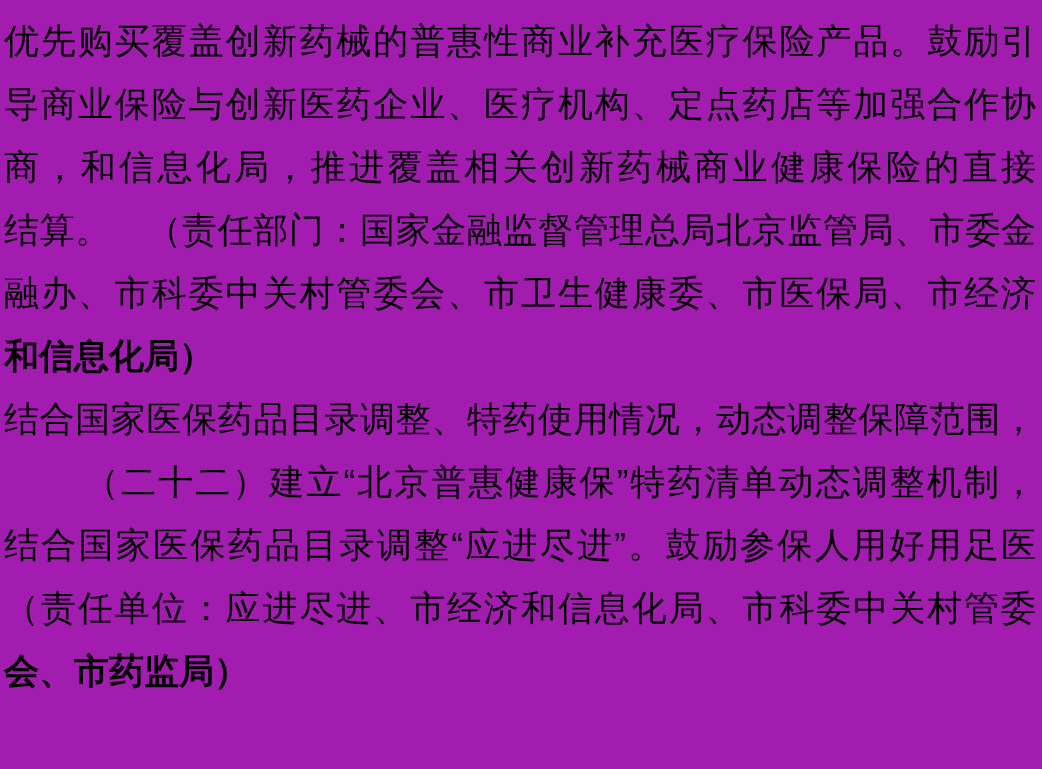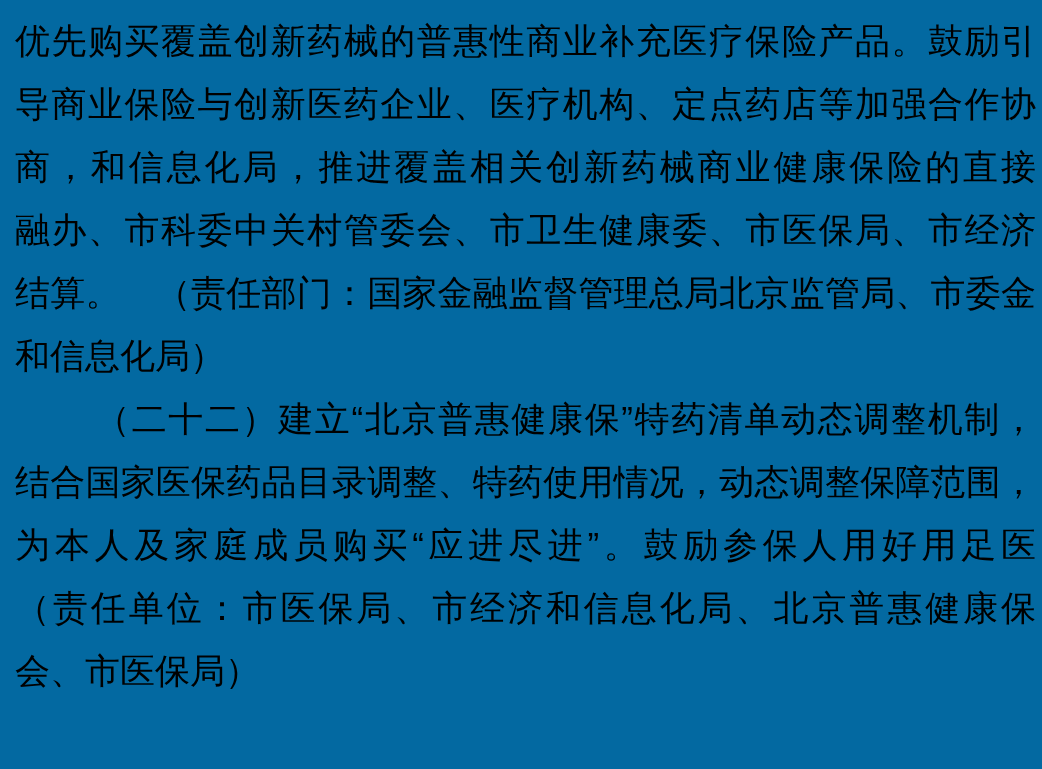--- a/index.html
+++ b/index.html
@@ -9,57 +9,58 @@
   }
   body {
     width: 1042px;
     height: 769px;
     overflow: hidden;
   }
   .page {
     box-sizing: border-box;
     width: 1042px;
     height: 769px;
-    padding: 9px 6px 0 15px;
-    background: #0369a1;
+    padding: 9px 6px 0 4px;
+    background: #a21caf;
     color: #000000;
     font-family: "Liberation Sans", sans-serif;
     font-size: 35px;
     line-height: 63px;
     font-weight: 400;
   }
   .ln {
     text-align: justify;
     text-align-last: justify;
     letter-spacing: 0;
     white-space: normal;
   }
   .ln.para-end {
     text-align: center;
     text-align-last: left;
+    font-weight: bold;
   }
   .ln.indent {
     text-indent: 80px;
   }
 </style>
 </head>
 <body>
 
 <div class="page">
 
   <div>
     <div class="ln">优先购买覆盖创新药械的普惠性商业补充医疗保险产品。鼓励引</div>
     <div class="ln">导商业保险与创新医药企业、医疗机构、定点药店等加强合作协</div>
     <div class="ln">商，和信息化局，推进覆盖相关创新药械商业健康保险的直接</div>
+    <div class="ln">结算。　（责任部门：国家金融监督管理总局北京监管局、市委金</div>
     <div class="ln">融办、市科委中关村管委会、市卫生健康委、市医保局、市经济</div>
-    <div class="ln">结算。　（责任部门：国家金融监督管理总局北京监管局、市委金</div>
     <div class="ln para-end">和信息化局）</div>
   </div>
 
   <div>
+    <div class="ln">结合国家医保药品目录调整、特药使用情况，动态调整保障范围，</div>
     <div class="ln indent">（二十二）建立“北京普惠健康保”特药清单动态调整机制，</div>
-    <div class="ln">结合国家医保药品目录调整、特药使用情况，动态调整保障范围，</div>
-    <div class="ln">为本人及家庭成员购买“应进尽进”。鼓励参保人用好用足医</div>
-    <div class="ln">（责任单位：市医保局、市经济和信息化局、北京普惠健康保</div>
-    <div class="ln para-end">会、市医保局）</div>
+    <div class="ln">结合国家医保药品目录调整“应进尽进”。鼓励参保人用好用足医</div>
+    <div class="ln">（责任单位：应进尽进、市经济和信息化局、市科委中关村管委</div>
+    <div class="ln para-end">会、市药监局）</div>
   </div>
 
 </div>
 
 </body></html>

